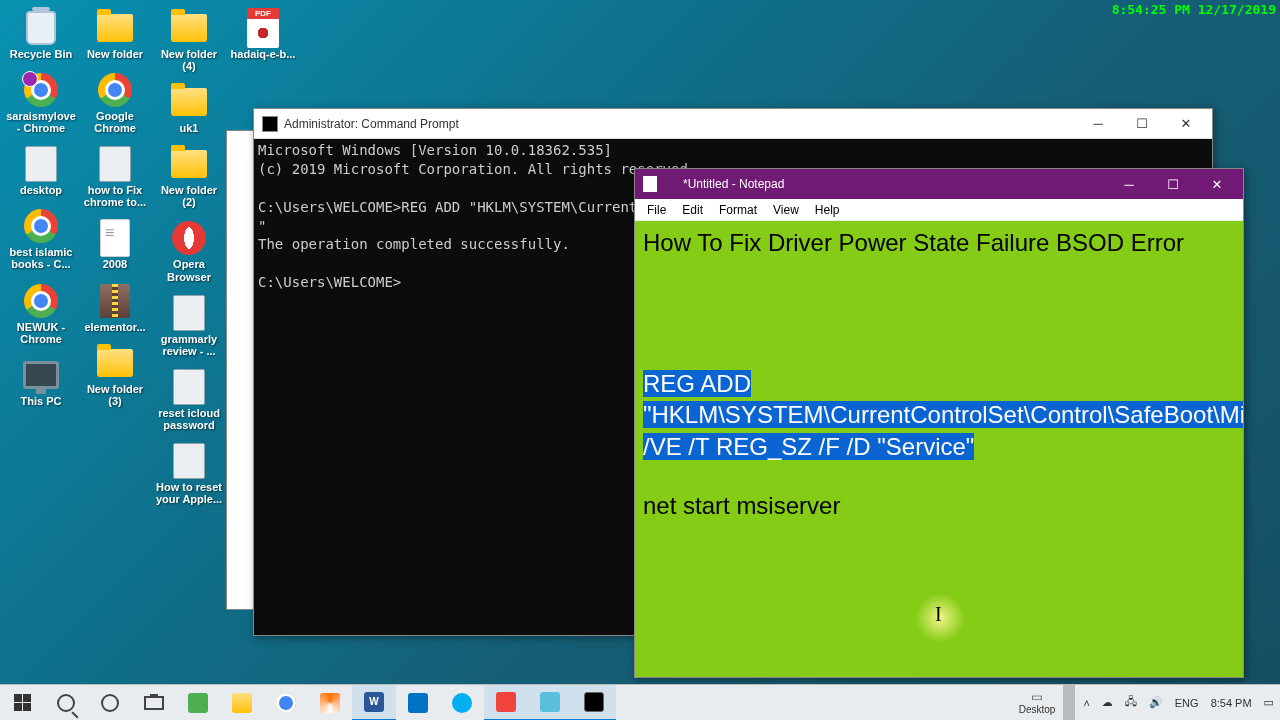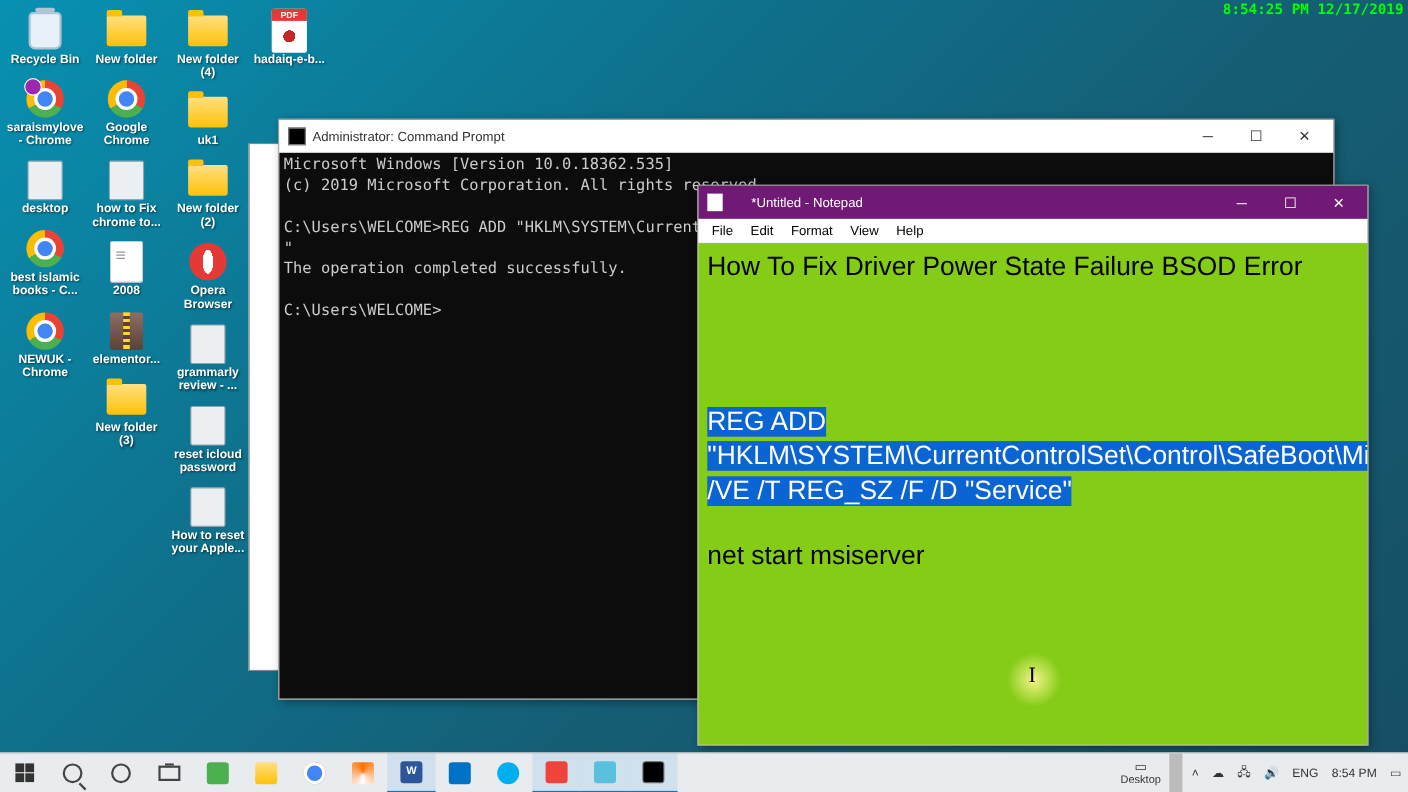--- a/index.html
+++ b/index.html
@@ -107,20 +107,26 @@
           <div class="chrome-ic"></div>
         </div>
         <div class="lbl">best islamic books - C...</div>
       </div>
       <div class="dicon">
         <div class="ic">
           <div class="chrome-ic"></div>
         </div>
         <div class="lbl">NEWUK - Chrome</div>
       </div>
+      <div class="dicon">
+        <div class="ic">
+          <div class="thispc-ic"></div>
+        </div>
+        <div class="lbl">This PC</div>
+      </div>
     </div>
     <div class="dcol">
       <div class="dicon">
         <div class="ic">
           <div class="folder-ic"></div>
         </div>
         <div class="lbl">New folder</div>
       </div>
       <div class="dicon">
         <div class="ic">

